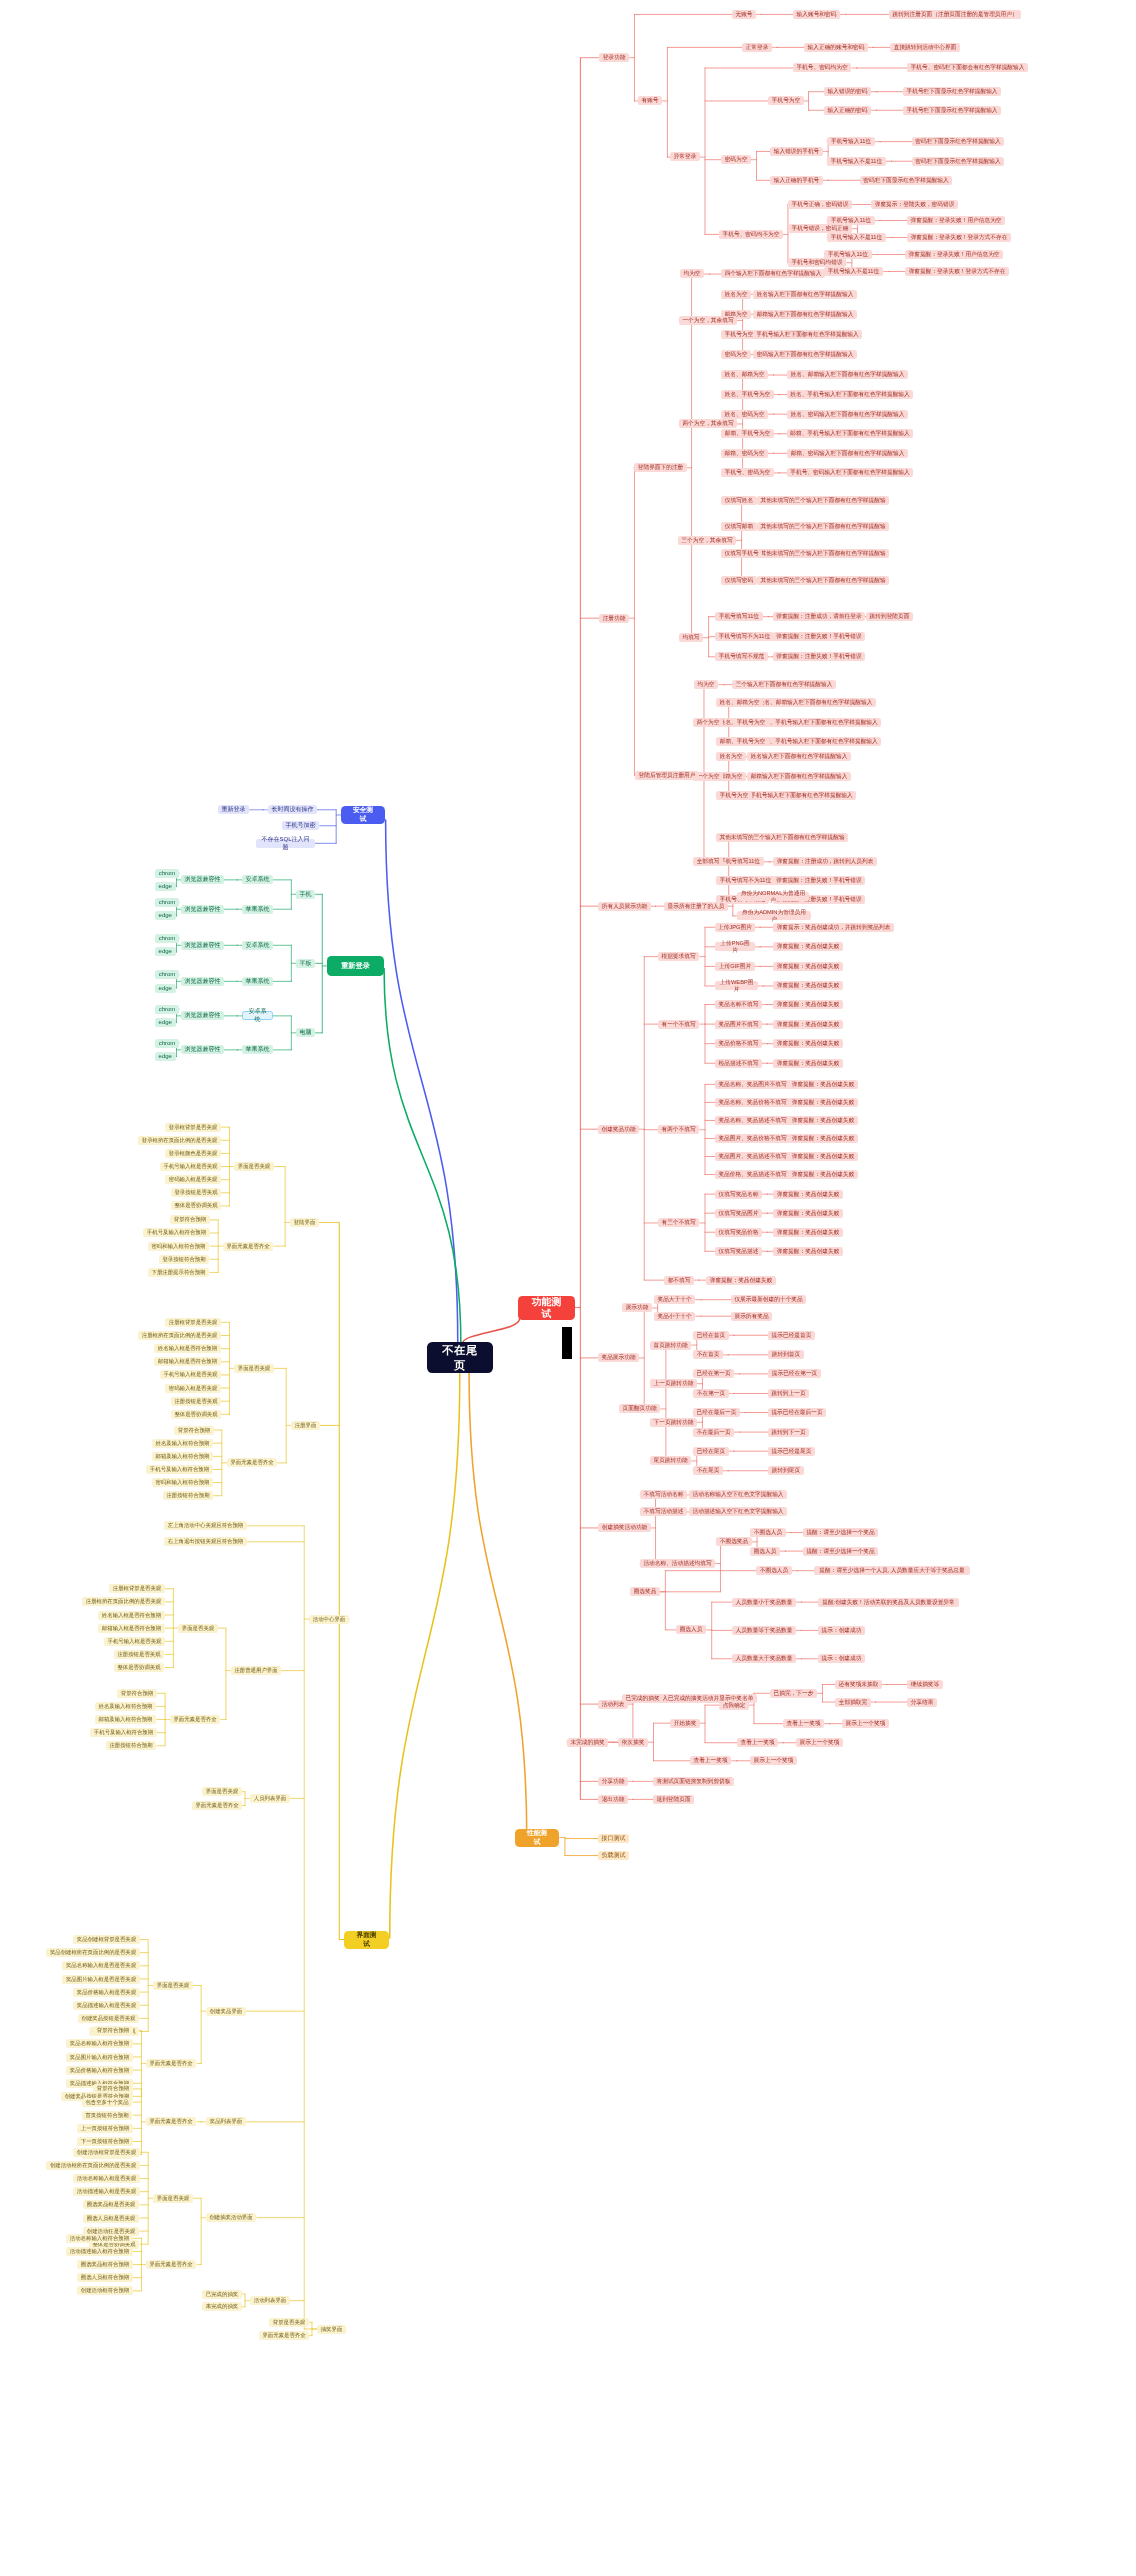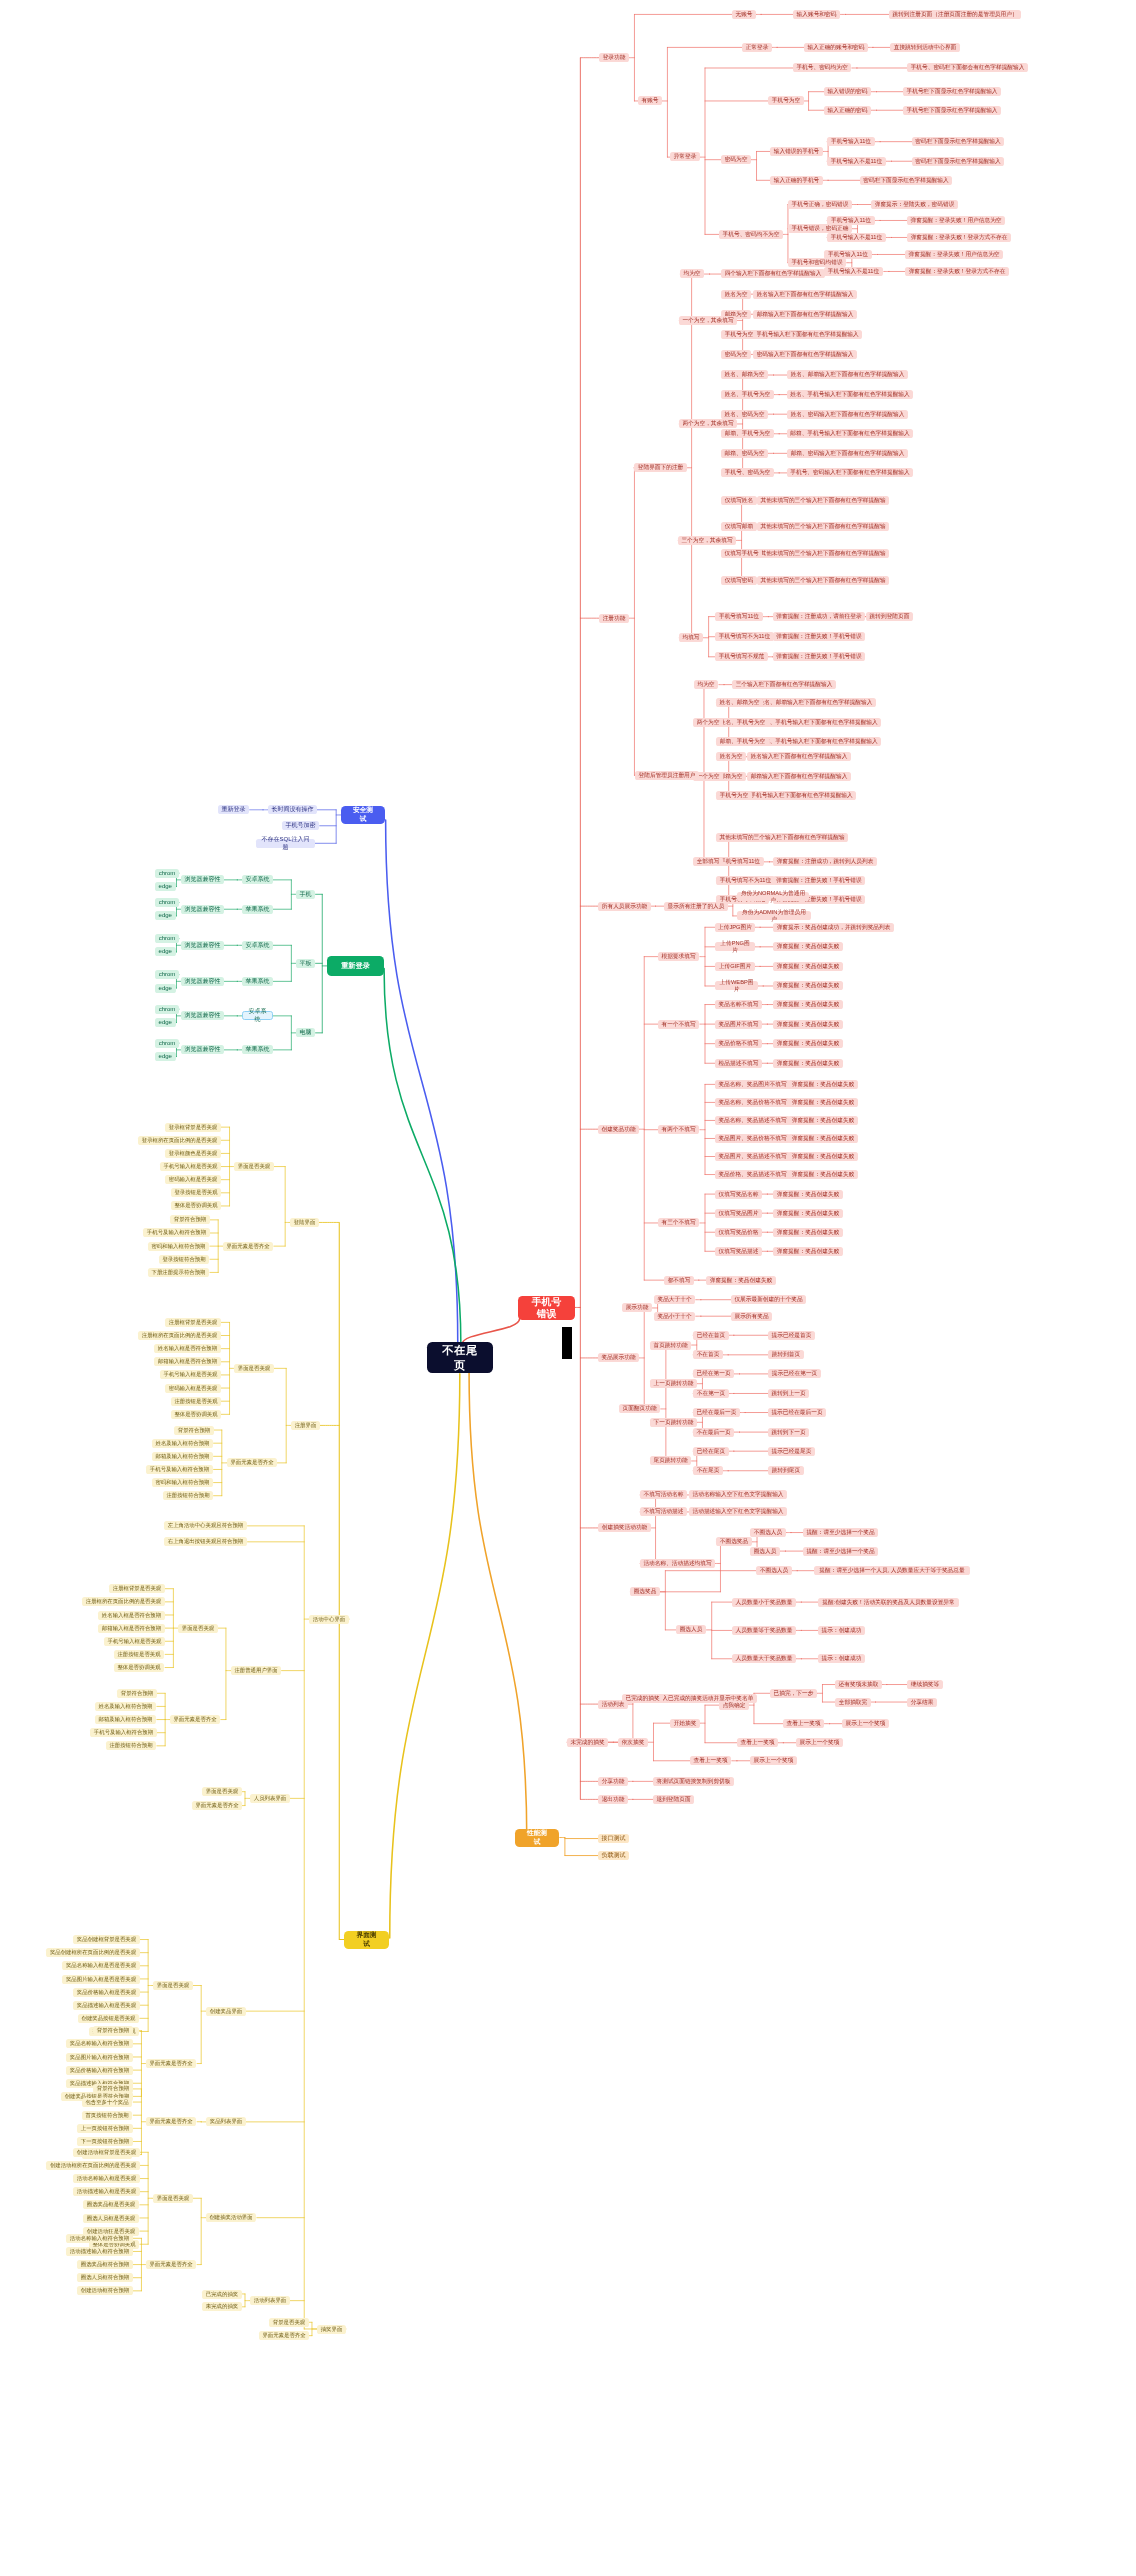--- a/index.html
+++ b/index.html
@@ -789,21 +789,21 @@
       <path d="M658,3143 C667.5,3143 667.5,3143 677,3143" stroke="#e8c21c" stroke-width="1.6" fill="none" stroke-linecap="round"></path>
       <path d="M896,2610 C896,2585 1008,2585 1008,2560" stroke="#e8554a" stroke-width="3" fill="none" stroke-linecap="round"></path>
       <path d="M910,2665 C910,3117.5 1022,3117.5 1022,3570" stroke="#f0a32a" stroke-width="3" fill="none" stroke-linecap="round"></path>
       <path d="M888,2605 C888,2098.5 748,2098.5 748,1592" stroke="#4a5df0" stroke-width="3" fill="none" stroke-linecap="round"></path>
       <path d="M894,2607 C894,2243.5 745,2243.5 745,1880" stroke="#0cab66" stroke-width="3" fill="none" stroke-linecap="round"></path>
       <path d="M892,2667 C892,3214.5 756,3214.5 756,3762" stroke="#e8c21c" stroke-width="3" fill="none" stroke-linecap="round"></path>
     </svg>
   <div class="caret" style="left:562px;top:1327px;"></div>
 
 <div class="node n-root" style="left: 427px; top: 1342px; width: 66px; height: 31px;">不在尾页</div>
-    <div class="node n-b1 b-func" style="left: 518px; top: 1296px; width: 57px; height: 24px;">手机号错误</div>
+    <div class="node n-b1 b-func" style="left: 518px; top: 1296px; width: 57px; height: 24px;">功能测试</div>
     <div class="node n-r" style="left: 889px; top: 9.8px; width: 132px; height: 9.3px; font-size: 5.7px;">跳转到注册页面（注册页面注册的是管理员用户）</div>
     <div class="node n-r" style="left: 793px; top: 9.8px; width: 47px; height: 9.3px; font-size: 5.7px;">输入账号和密码</div>
     <div class="node n-r" style="left: 732px; top: 9.8px; width: 24px; height: 9.3px; font-size: 5.7px;">无账号</div>
     <div class="node n-r" style="left: 890px; top: 43px; width: 70px; height: 9.3px; font-size: 5.7px;">直接跳转到活动中心界面</div>
     <div class="node n-r" style="left: 804px; top: 43px; width: 64px; height: 9.3px; font-size: 5.7px;">输入正确的账号和密码</div>
     <div class="node n-r" style="left: 742px; top: 43px; width: 30px; height: 9.3px; font-size: 5.7px;">正常登录</div>
     <div class="node n-r" style="left: 907px; top: 63px; width: 121px; height: 9.3px; font-size: 5.7px;">手机号、密码栏下面都会有红色字样提醒输入</div>
     <div class="node n-r" style="left: 793px; top: 63px; width: 58px; height: 9.3px; font-size: 5.7px;">手机号、密码均为空</div>
     <div class="node n-r" style="left: 903px; top: 87px; width: 98px; height: 9.3px; font-size: 5.7px;">手机号栏下面显示红色字样提醒输入</div>
     <div class="node n-r" style="left: 824px; top: 87px; width: 47px; height: 9.3px; font-size: 5.7px;">输入错误的密码</div>

